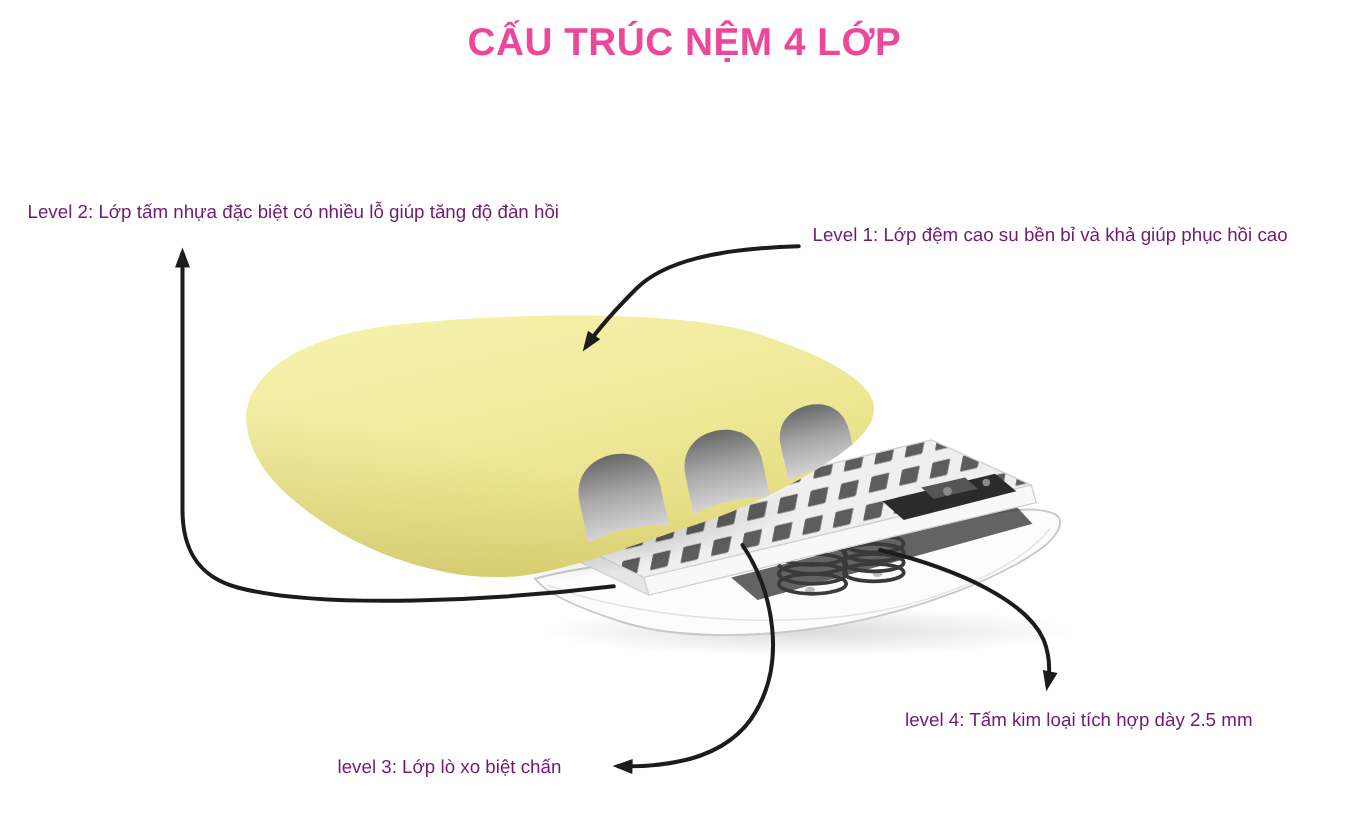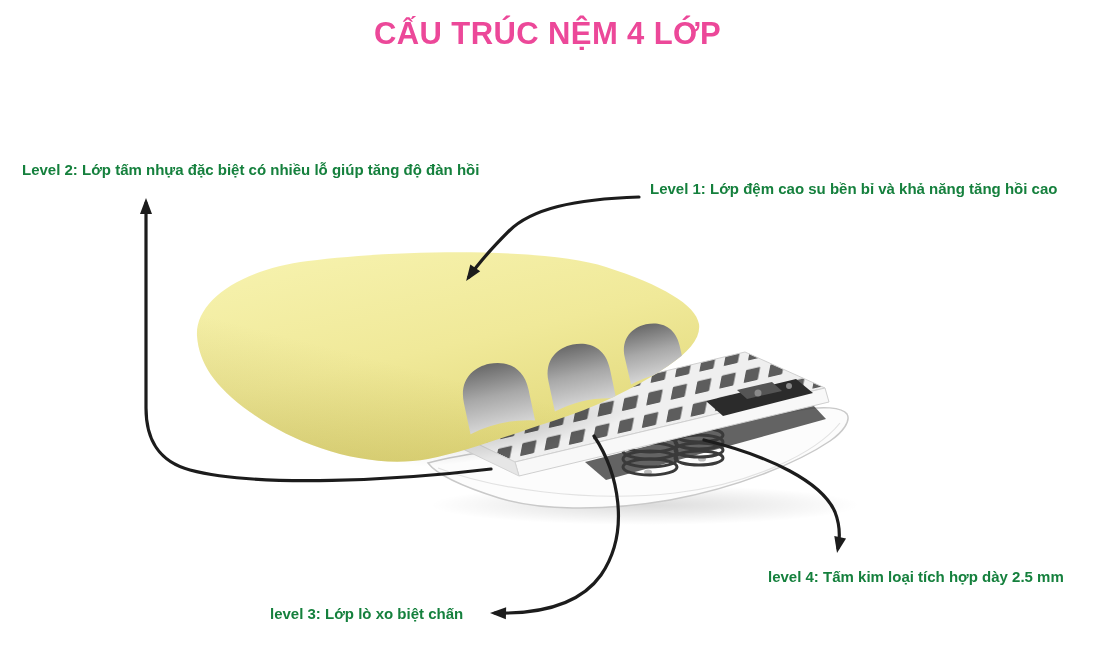--- a/index.html
+++ b/index.html
@@ -8,27 +8,27 @@
     background:#ffffff;
     font-family:"Liberation Sans","DejaVu Sans",sans-serif;
   }
   .art{position:absolute;left:0;top:0}
   .title{
     position:absolute;top:16px;left:0;width:100%;margin:0;
     text-align:center;font-size:31px;font-weight:800;
     letter-spacing:.4px;color:#ec4899;
   }
   .label{
-    position:absolute;font-size:15px;font-weight:700;
-    color:#15803d;white-space:nowrap;
+    position:absolute;font-size:15px;font-weight:400;
+    color:#701a75;white-space:nowrap;
   }
   .label-l2{left:22px;top:161px}
   .label-l1{left:650px;top:180px}
   .label-l3{left:270px;top:605px}
-  .label-l4{left:768px;top:568px}
+  .label-l4{left:724px;top:568px}
 </style>
 </head>
 <body>
 
 <svg class="art" width="1095" height="671" viewBox="0 0 1095 671">
   <defs>
     <linearGradient id="foamGrad" x1="0" y1="0" x2="0.55" y2="1">
       <stop offset="0" stop-color="#f7f3b0"></stop>
       <stop offset="0.55" stop-color="#f0e999"></stop>
       <stop offset="1" stop-color="#e2d97c"></stop>
@@ -108,15 +108,15 @@
     <path marker-end="url(#ah)" d="M 491 469 C 400 480 258 488 190 470 C 157 461 146 438 146 408 L 146 203"></path>
     <path marker-end="url(#ah)" d="M 639 197 C 574 199 531 209 509 231 C 493 247 478 264 469 277"></path>
     <path marker-end="url(#ah)" d="M 594 436 C 618 472 631 531 601 575 C 579 606 536 614 495 613"></path>
     <path marker-end="url(#ah)" d="M 704 440 C 770 456 822 482 835 512 C 840 525 840 538 838 548"></path>
   </g>
 </svg>
 
 <h1 class="title">CẤU TRÚC NỆM 4 LỚP</h1>
 
 <div class="label label-l2">Level 2: Lớp tấm nhựa đặc biệt có nhiều lỗ giúp tăng độ đàn hồi</div>
-<div class="label label-l1">Level 1: Lớp đệm cao su bền bỉ và khả năng tăng hồi cao</div>
+<div class="label label-l1">Level 1: Lớp đệm cao su bền bỉ và khả giúp phục hồi cao</div>
 <div class="label label-l3">level 3: Lớp lò xo biệt chấn</div>
 <div class="label label-l4">level 4: Tấm kim loại tích hợp dày 2.5 mm</div>
 
 </body></html>

